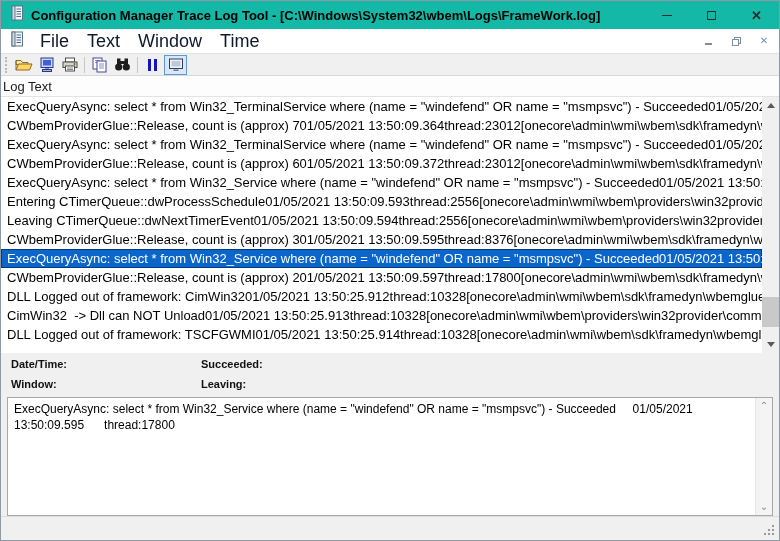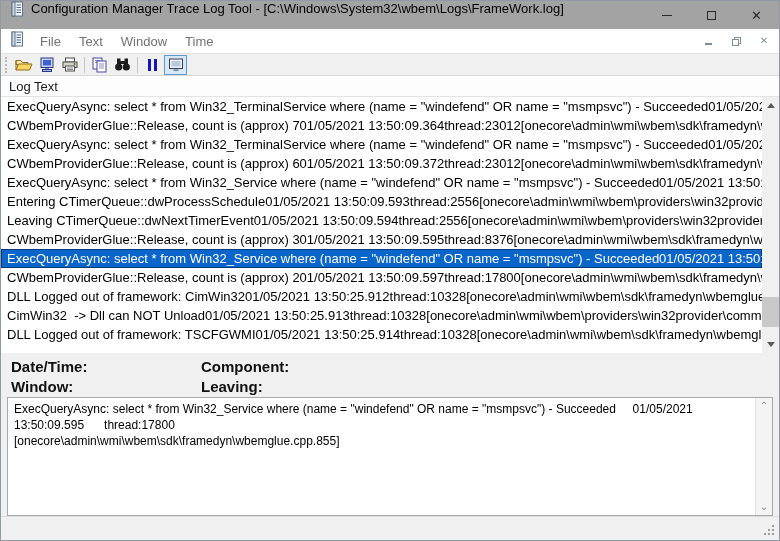--- a/index.html
+++ b/index.html
@@ -1,33 +1,33 @@
 <!DOCTYPE html>
 <html><head>
 <meta charset="utf-8">
 <style>
   * { margin:0; padding:0; box-sizing:border-box; }
   html,body { width:780px; height:541px; font-family:"Liberation Sans", sans-serif; background:#d6d6d6; }
   .window { position:absolute; top:0; left:0; width:780px; height:541px; background:#ffffff;
             border:1px solid #8f9aa5; display:flex; flex-direction:column; overflow:hidden; }
 
   
-  .titlebar { height:28px; flex:0 0 28px; display:flex; background:#a3a3a3; }
+  .titlebar { height:28px; flex:0 0 28px; display:flex; align-items:center; background:#14b8a6;font-weight:bold; }
   .titlebar .app-icon { margin:0 6px 0 8px; flex:0 0 16px; }
   .title-text { font-size:13px; color:#000; white-space:nowrap; overflow:hidden; flex:1; }
   .win-controls { display:flex; height:28px; }
   .win-btn { width:45px; height:28px; display:flex; align-items:center; justify-content:center; }
   .glyph-min { width:10px; height:1px; background:#2b2b2b; display:block; }
   .glyph-max { width:9px; height:9px; border:1px solid #2b2b2b; display:block; }
   .glyph-close { font-size:13px; color:#2b2b2b; line-height:1; }
 
   
   .menubar { height:24px; flex:0 0 24px; display:flex; align-items:center; background:#fff; position:relative; }
   .menubar .doc-icon { margin:0 6px 0 8px; flex:0 0 16px; }
-  .menu-item { font-size:13px; color:#737373; padding:2px 9px; }
+  .menu-item { font-size:18px; color:#0f172a; padding:2px 9px; }
   .mdi-controls { position:absolute; right:8px; top:0; height:24px; display:flex; align-items:center; gap:14px; }
   .mdi-btn { display:flex; align-items:center; justify-content:center; width:14px; height:14px; }
   .mdi-min { width:7px; height:2px; background:#7d8da0; display:block; margin-top:6px; }
   .mdi-restore { position:relative; width:9px; height:9px; display:block; }
   .mdi-restore i { position:absolute; width:7px; height:7px; border:1px solid #7d8da0; background:#fff; display:block; }
   .mdi-restore i:first-child { right:0; top:0; }
   .mdi-restore i:last-child  { left:0; bottom:0; }
   .mdi-close { font-size:10px; color:#7d8da0; line-height:1; }
 
   
@@ -35,38 +35,38 @@
              border-top:1px solid #e3e3e3; border-bottom:1px solid #d8d8d8; padding-left:4px; }
   .tb-grip { width:3px; height:16px; border-left:2px dotted #b8b8b8; margin-right:4px; }
   .tb-btn { width:23px; height:20px; display:flex; align-items:center; justify-content:center; }
   .tb-sep { width:1px; height:16px; background:#c6c6c6; margin:0 3px; }
   .tb-btn.pressed { border:1px solid #5e9ad3; background:#d9e8f7; }
   .pause-bars { display:flex; gap:3px; }
   .pause-bars i { width:3px; height:12px; background:#1515c0; display:block; }
 
   
   .loglist { flex:0 0 277px; position:relative; background:#fff; border-top:1px solid #fdfdfd; overflow:hidden; }
-  .list-header { height:20px; line-height:20px; padding-left:8px; font-size:13px; color:#1a1a1a;
+  .list-header { height:20px; line-height:20px; padding-left:2px; font-size:13px; color:#1a1a1a;
                  background:#fdfdfd; border-bottom:1px solid #e3e3e3; }
   .rows { position:absolute; top:20px; left:0; right:17px; bottom:0; overflow:hidden; }
   .log-row { height:19px; line-height:19px; padding:0 2px 0 6px; font-size:13px; color:#000;
              white-space:pre; overflow:hidden; }
   .log-row.selected { background:#0b66cb; color:#fff; box-shadow:inset 0 0 0 1px #04397c; }
 
   
   .vscroll { position:absolute; top:20px; right:0; bottom:0; width:17px; background:#f0f0f0; }
   .vscroll .arrow { position:absolute; left:0; width:17px; height:17px; display:flex; align-items:center; justify-content:center; }
   .arrow-up   { top:0; }
   .arrow-down { bottom:0; }
   .tri-up   { width:0; height:0; border-left:4px solid transparent; border-right:4px solid transparent; border-bottom:5px solid #5a5a5a; }
   .tri-down { width:0; height:0; border-left:4px solid transparent; border-right:4px solid transparent; border-top:5px solid #5a5a5a; }
   .vthumb { position:absolute; left:0; width:17px; background:#c9c9c9; }
 
   
-  .detail-labels { flex:0 0 44px; background:#f0f0f0; position:relative; font-size:15px; font-weight:bold; color:#111; }
+  .detail-labels { flex:0 0 44px; background:#f0f0f0; position:relative; font-size:11px; font-weight:bold; color:#111; }
   .lbl-datetime  { position:absolute; left:10px;  top:5px;  }
   .lbl-component { position:absolute; left:200px; top:5px;  }
   .lbl-thread    { position:absolute; left:10px;  top:25px; }
   .lbl-source    { position:absolute; left:200px; top:25px; }
 
   
   .detail-wrap { flex:0 0 119px; background:#f0f0f0; padding:0 6px; }
   .detail-pane { position:relative; width:100%; height:119px; background:#fff; border:1px solid #a8a8a8; overflow:hidden; }
   .detail-text { position:absolute; inset:3px 20px 3px 6px; font-size:12px; line-height:16px;
                  color:#000; white-space:pre-wrap; overflow:hidden; }
@@ -235,28 +235,28 @@
         </div>
       <div class="vthumb" style="top:78%; height:30px;"></div>
       <div class="arrow arrow-down">
           <span class="tri-down"></span>
         </div>
     </div>
   </div>
 
   <div class="detail-labels">
     <span class="lbl-datetime">Date/Time:</span>
-    <span class="lbl-component">Component:</span>
+    <span class="lbl-component">Succeeded:</span>
     <span class="lbl-thread">Window:</span>
     <span class="lbl-source">Leaving:</span>
   </div>
 
   <div class="detail-wrap">
     <div class="detail-pane">
-      <div class="detail-text"><span>ExecQueryAsync: select * from Win32_Service where (name = "windefend" OR name = "msmpsvc") - Succeeded     01/05/2021 13:50:09.595      thread:17800</span><br><span>[onecore\admin\wmi\wbem\sdk\framedyn\wbemglue.cpp.855]</span></div>
+      <div class="detail-text"><span>ExecQueryAsync: select * from Win32_Service where (name = "windefend" OR name = "msmpsvc") - Succeeded     01/05/2021 13:50:09.595      thread:17800</span><br></div>
       <div class="dscroll">
         <div class="arrow" style="top:0;">
             <span class="chev">⌃</span>
           </div>
         <div class="arrow" style="bottom:0;">
             <span class="chev">⌄</span>
           </div>
       </div>
     </div>
   </div>

